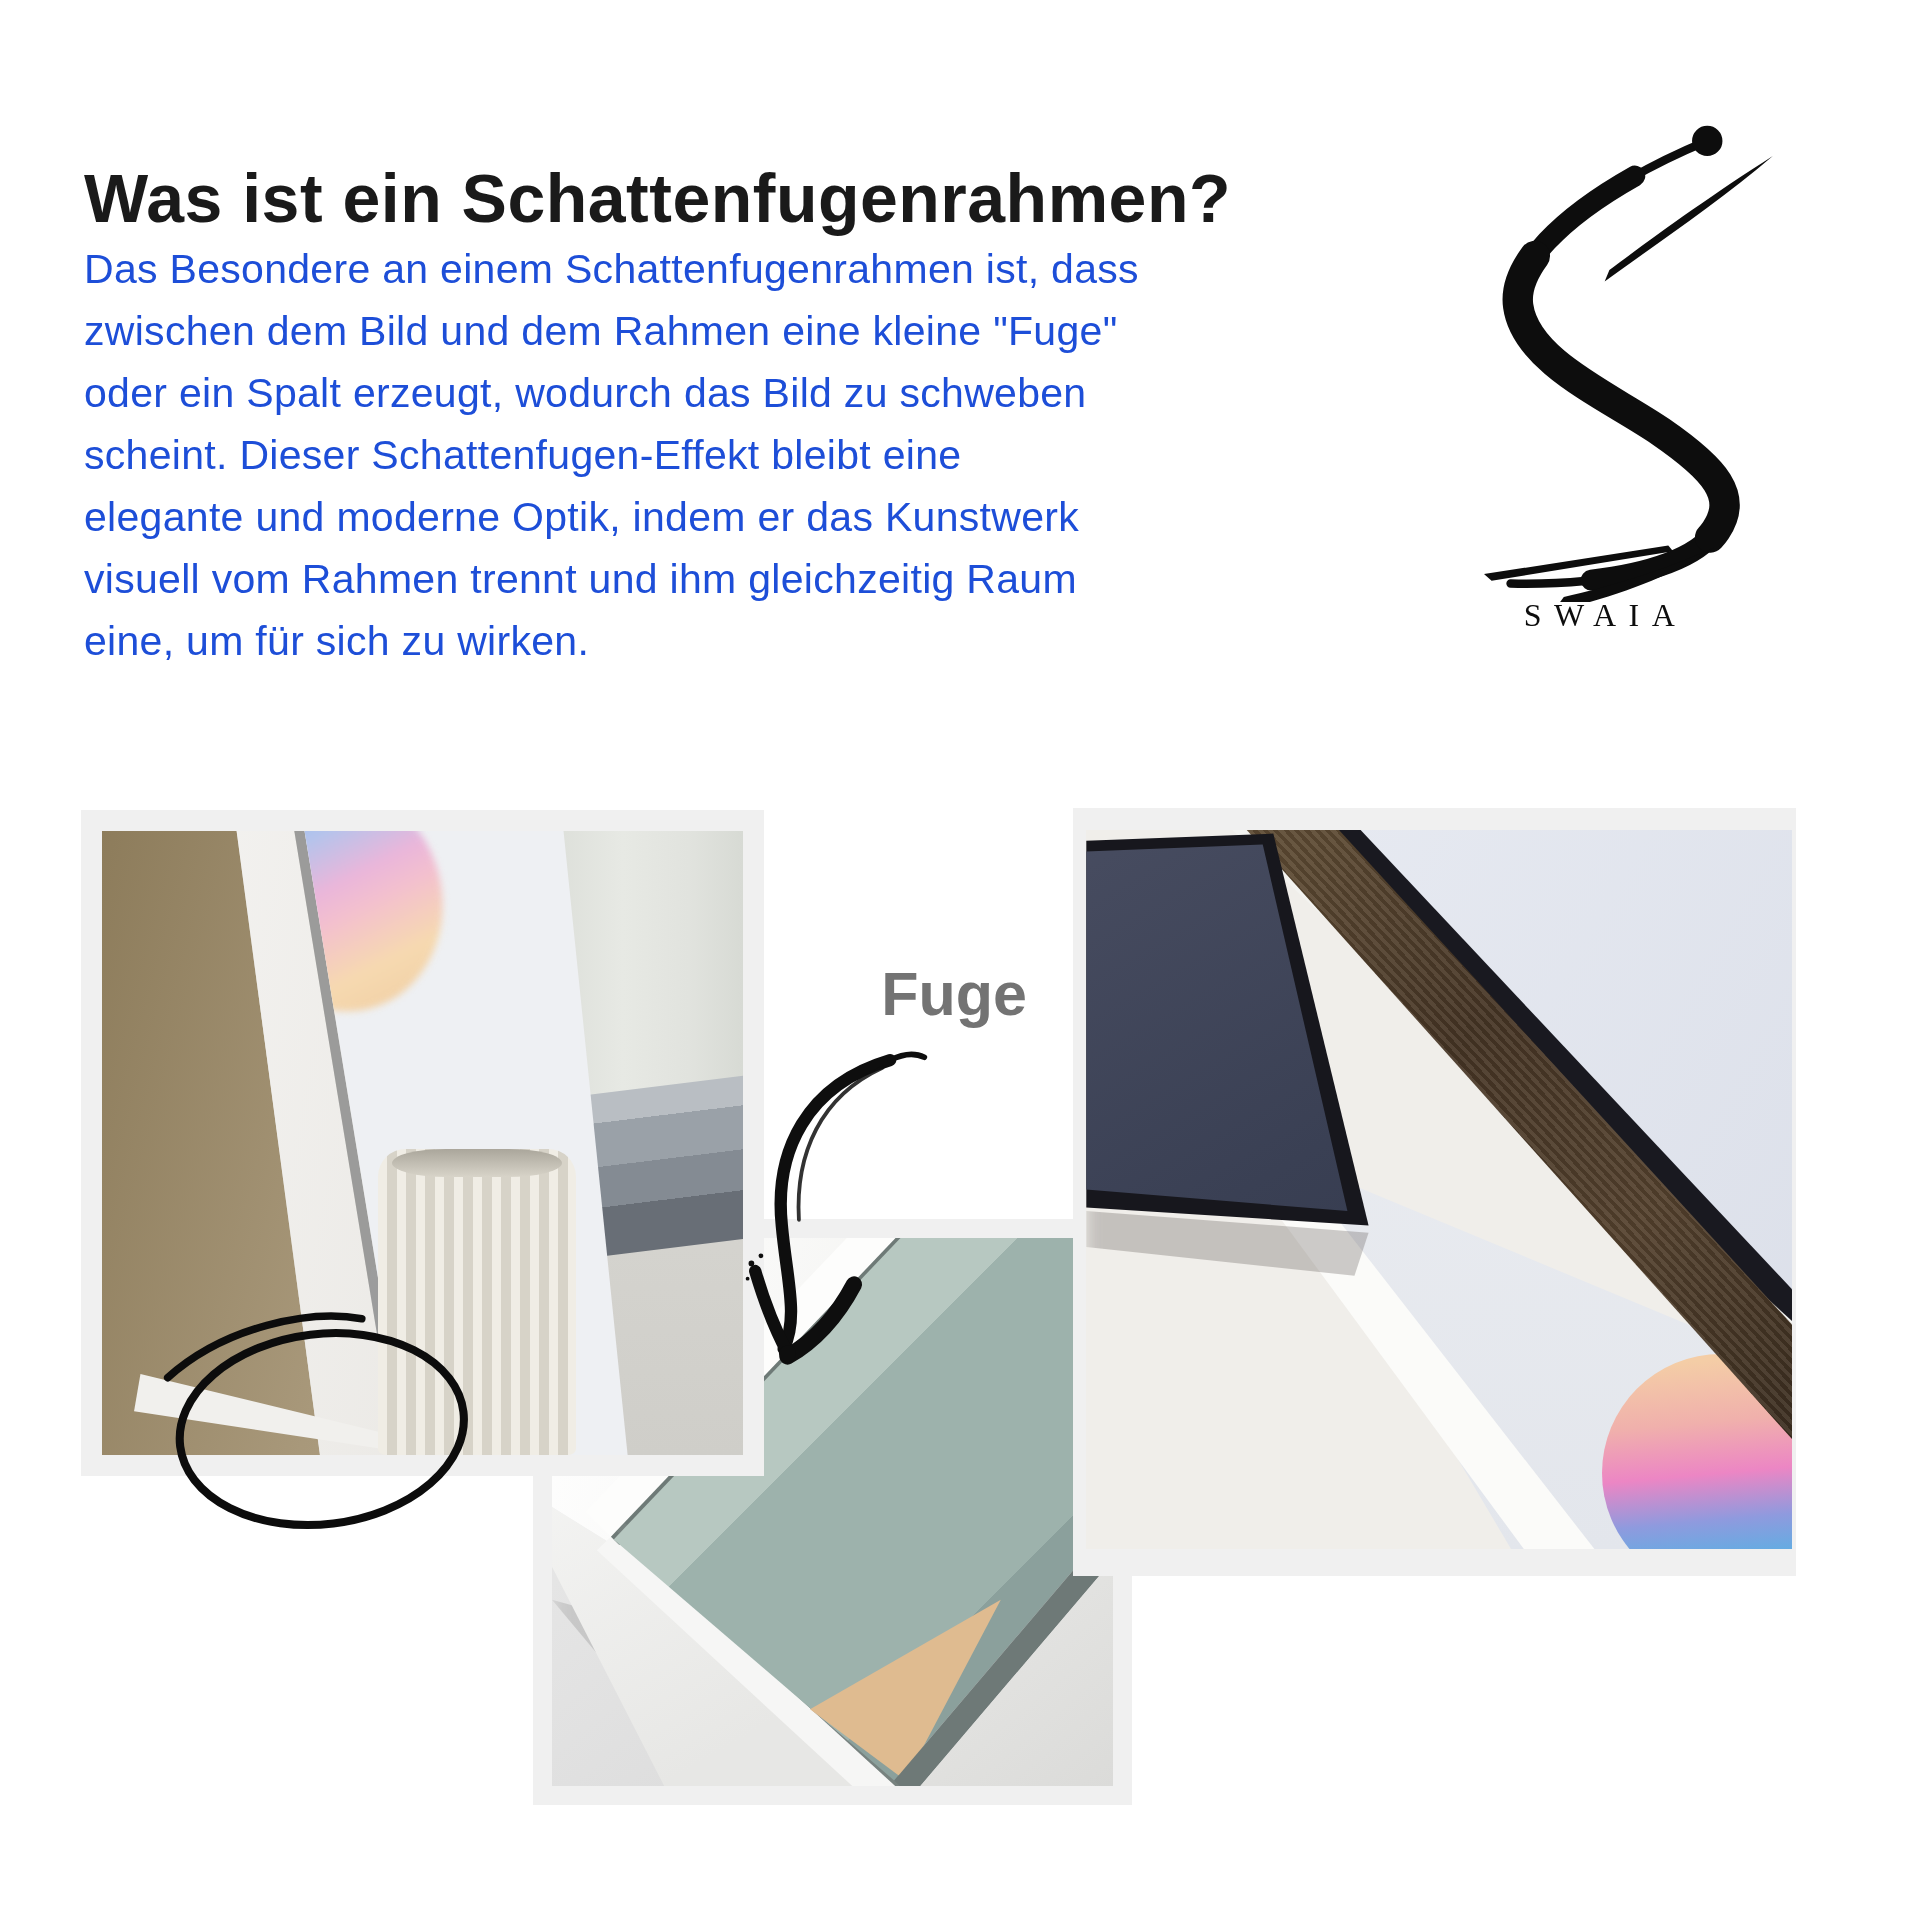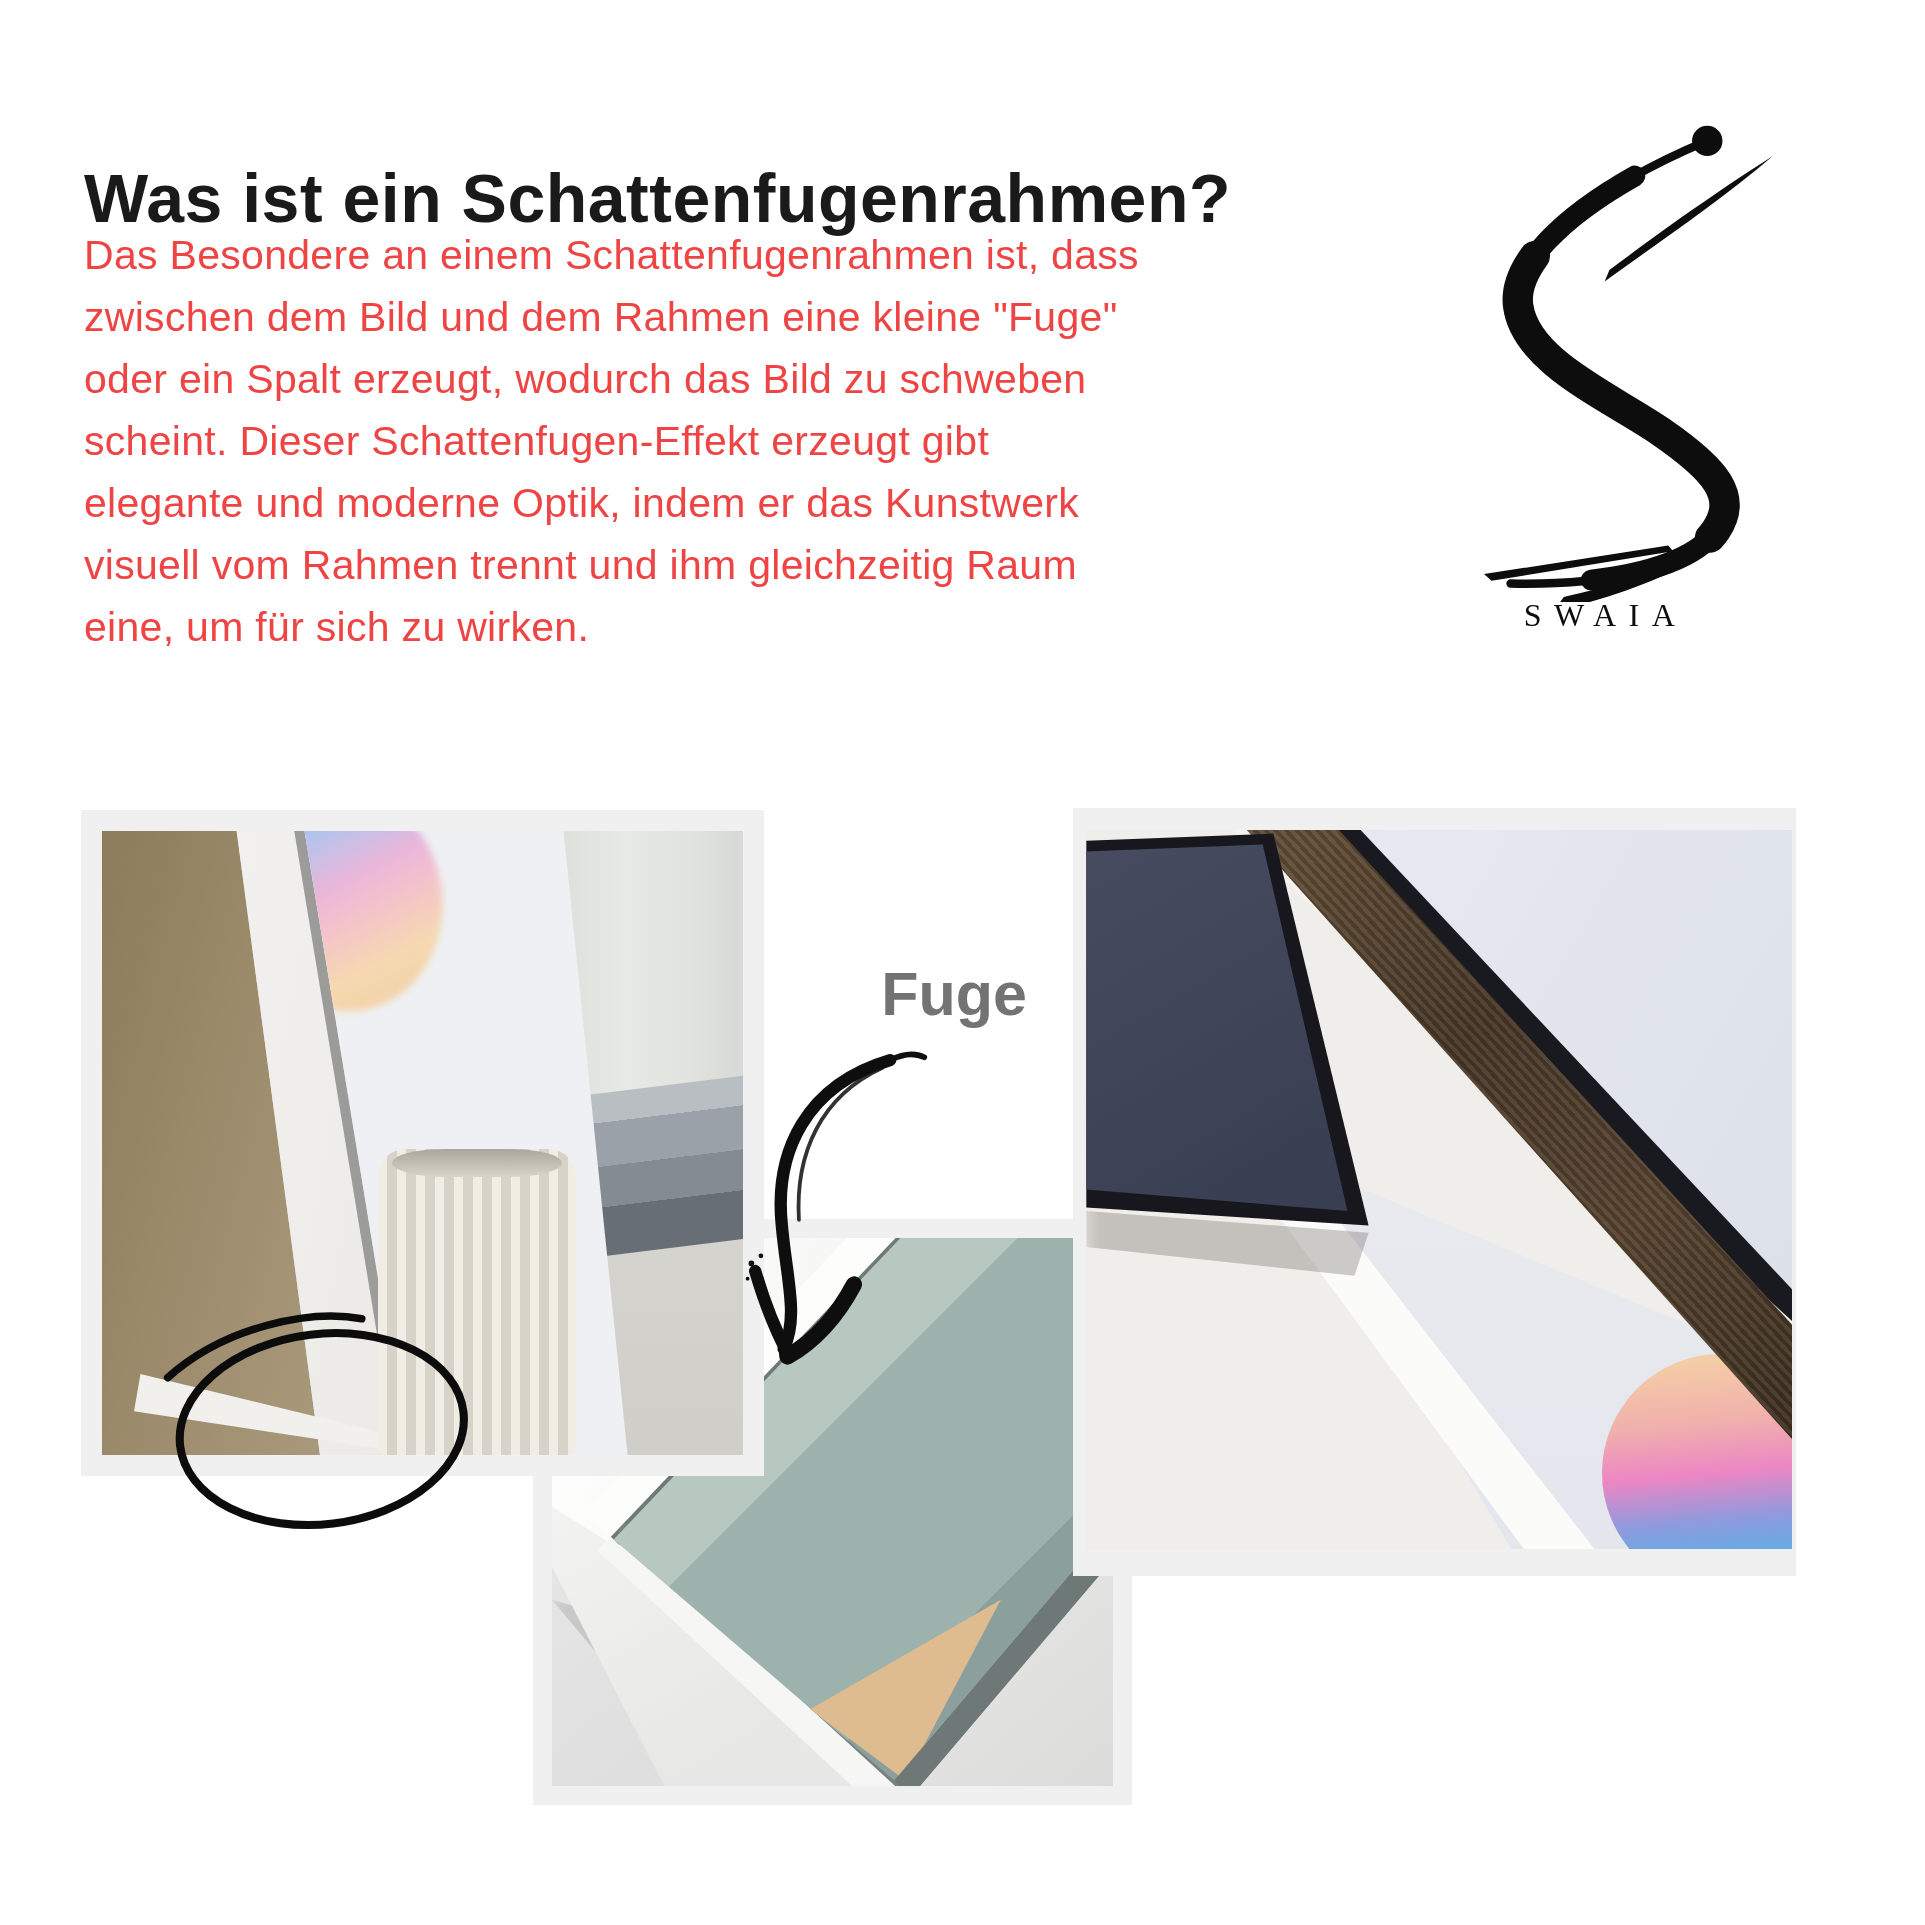--- a/index.html
+++ b/index.html
@@ -3,21 +3,21 @@
 <meta charset="utf-8">
 <style>
   html,body{margin:0;padding:0;background:#fff;}
   #app{position:relative;width:1796px;height:1926px;background:#ffffff;overflow:hidden;
        font-family:"Liberation Sans",sans-serif;}
   .abs{position:absolute;}
 
   
   #page-title{left:84px;top:112px;font-size:68px;line-height:80px;font-weight:bold;
               color:#1a1a1a;letter-spacing:0.5px;}
-  #intro{left:84px;top:224px;font-size:41px;line-height:62px;color:#ef4444;letter-spacing:0.3px;}
+  #intro{left:84px;top:238px;font-size:41px;line-height:62px;color:#1d4ed8;letter-spacing:0.3px;}
   #intro .line{display:block;}
 
   
   #logo-icon{left:1465px;top:112px;width:342px;height:490px;}
   #logo-wordmark{left:1463px;top:597px;width:285px;text-align:center;
                  font-family:"Liberation Serif",serif;font-size:32px;letter-spacing:12.4px;
                  color:#0d0d0d;font-weight:400;}
 
   
   .panel{background:#f0f0f0;}
@@ -98,21 +98,21 @@
 <body>
 
 <div id="app">
 
   <h1 id="page-title" class="abs">Was ist ein Schattenfugenrahmen?</h1>
 
   <div id="intro" class="abs">
     <span class="line">Das Besondere an einem Schattenfugenrahmen ist, dass</span>
     <span class="line">zwischen dem Bild und dem Rahmen eine kleine "Fuge"</span>
     <span class="line">oder ein Spalt erzeugt, wodurch das Bild zu schweben</span>
-    <span class="line">scheint. Dieser Schattenfugen-Effekt erzeugt gibt</span>
+    <span class="line">scheint. Dieser Schattenfugen-Effekt bleibt eine</span>
     <span class="line">elegante und moderne Optik, indem er das Kunstwerk</span>
     <span class="line">visuell vom Rahmen trennt und ihm gleichzeitig Raum</span>
     <span class="line">eine, um für sich zu wirken.</span>
   </div>
 
   <svg id="logo-icon" class="abs" viewBox="0 0 360 515">
     <g fill="none" stroke="#0d0d0d" stroke-linecap="round">
       <path d="M 255,30 C 140,78 48,148 56,204 C 64,262 150,298 206,336 C 264,376 288,404 264,440 C 236,482 140,498 48,496" stroke-width="9"></path>
       <path d="M 255,30 C 140,78 48,148 56,204 C 64,262 150,298 206,336 C 264,376 288,404 264,440 C 236,482 140,498 48,496" stroke-width="22" pathLength="100" stroke-dasharray="0 10 80 20"></path>
       <path d="M 255,30 C 140,78 48,148 56,204 C 64,262 150,298 206,336 C 264,376 288,404 264,440 C 236,482 140,498 48,496" stroke-width="32" pathLength="100" stroke-dasharray="0 26 48 40"></path>

